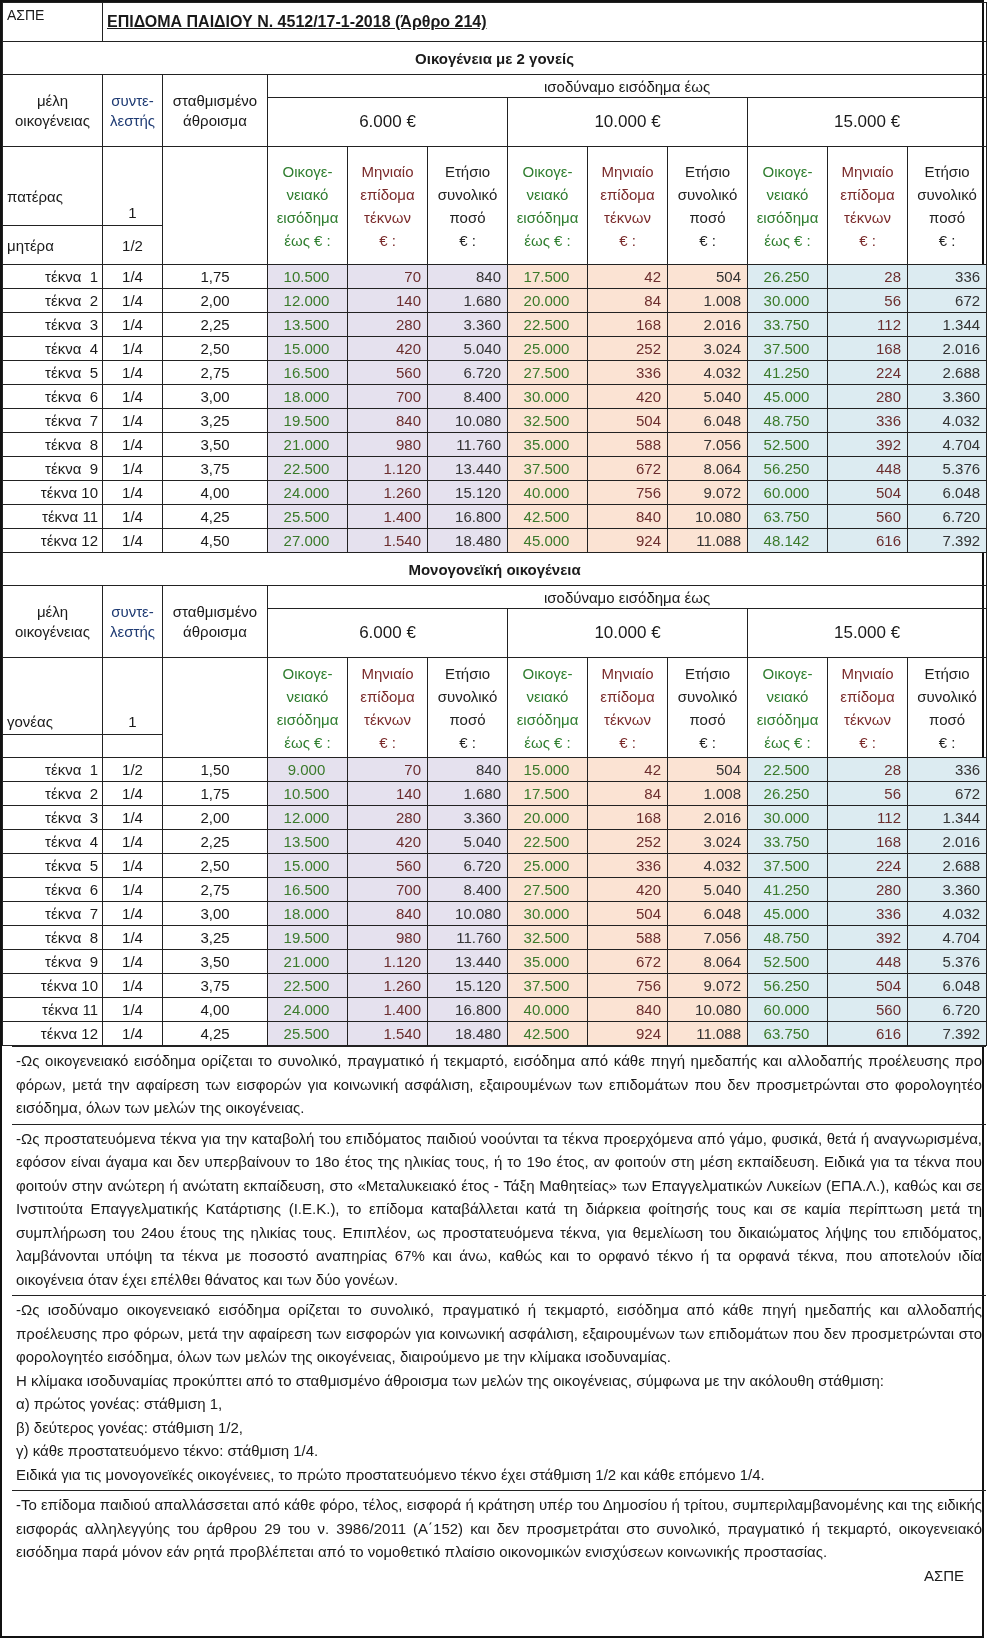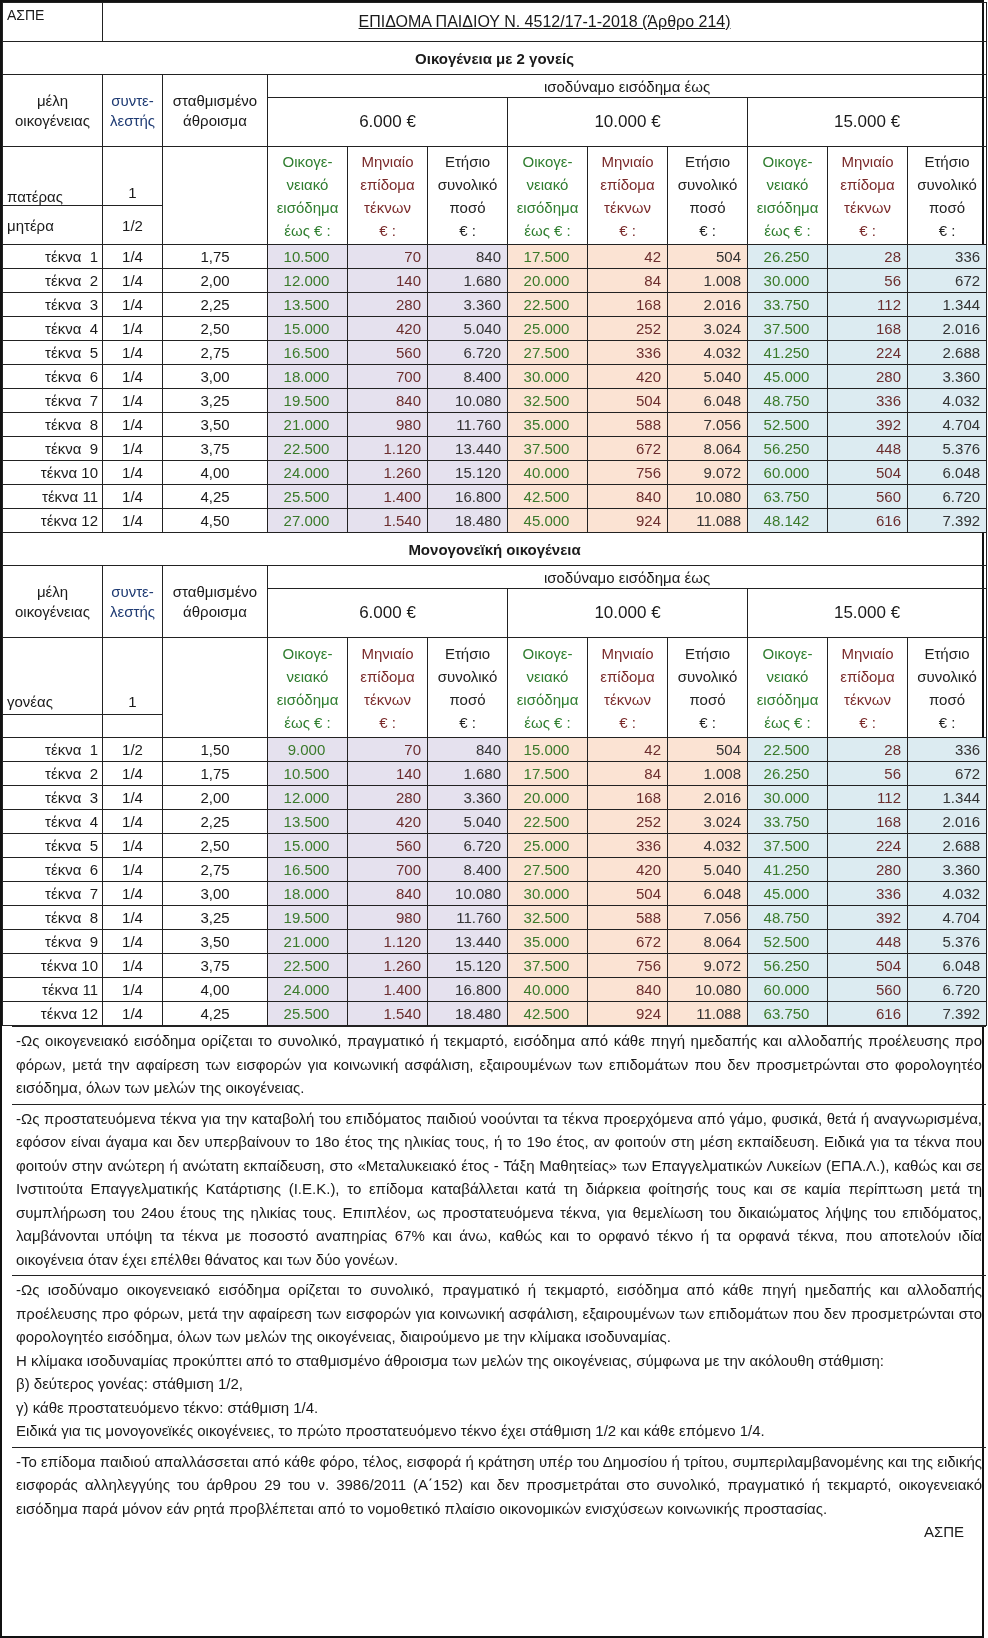--- a/index.html
+++ b/index.html
@@ -2,21 +2,21 @@
 <html><head>
 <meta charset="utf-8">
 <style>
   html, body { margin: 0; padding: 0; background: #ffffff; }
   body { width: 988px; height: 1638px; overflow: hidden; font-family: "Liberation Sans", "DejaVu Sans", sans-serif; color: #1a1a1a; }
   .sheet { position: relative; width: 984px; margin: 0; border: 2px solid #111; box-sizing: border-box; height: 1638px; }
   table.grid { border-collapse: collapse; width: 984px; table-layout: fixed; font-size: 15px; }
   table.grid td { border: 1px solid #222; padding: 0 4px; vertical-align: middle; white-space: nowrap; overflow: hidden; }
   .title-row td { height: 34px; }
   .brand { font-size: 14px; vertical-align: top !important; padding-top: 4px !important; }
-  .doc-title { text-align: center; font-weight: normal; text-decoration: underline; font-size: 16px; }
+  .doc-title { font-weight: bold; text-decoration: underline; font-size: 16px; }
   .section-row td { height: 32px; text-align: center; font-weight: bold; font-size: 15px; }
   .iso-row td.iso { height: 22px; text-align: center; font-size: 15px; border-bottom: 1px dashed #444; }
   .amt-row td.amt { height: 48px; text-align: center; font-size: 17px; }
   .hdr-left { text-align: center; font-size: 15px; line-height: 20px; }
   .hdr-coef { text-align: center; font-size: 15px; line-height: 20px; color: #1f3b73; }
   .sub td.sh { text-align: center; font-size: 15px; line-height: 23px; padding: 2px 2px; white-space: normal; }
   .c-green { color: #2e7d2e; }
   .c-maroon { color: #7a2a2a; }
   .c-dark { color: #222; }
   .member { font-size: 15px; text-align: left; }
@@ -69,21 +69,21 @@
           <td rowspan="2" class="hdr-coef"><span>συντε-</span><br><span>λεστής</span></td>
           <td rowspan="2" class="hdr-left"><span>σταθμισμένο</span><br><span>άθροισμα</span></td>
           <td colspan="9" class="iso">ισοδύναμο εισόδημα έως</td>
         </tr>
         <tr class="amt-row">
           <td colspan="3" class="amt">6.000 €</td>
           <td colspan="3" class="amt">10.000 €</td>
           <td colspan="3" class="amt">15.000 €</td>
         </tr>
         <tr class="sub">
-          <td class="member" style="height:58px;vertical-align:bottom;padding-bottom:0">πατέρας</td>
+          <td class="member" style="height:58px;vertical-align:bottom;padding-bottom:20px">πατέρας</td>
           <td class="coefv" style="vertical-align:bottom;padding-bottom:4px">1</td>
           <td rowspan="2"></td>
           <td rowspan="2" class="sh c-green"><span>Οικογε-</span><br><span>νειακό</span><br><span>εισόδημα</span><br><span>έως € :</span></td>
           <td rowspan="2" class="sh c-maroon"><span>Μηνιαίο</span><br><span>επίδομα</span><br><span>τέκνων</span><br><span>€ :</span></td>
           <td rowspan="2" class="sh c-dark"><span>Ετήσιο</span><br><span>συνολικό</span><br><span>ποσό</span><br><span>€ :</span></td>
           <td rowspan="2" class="sh c-green"><span>Οικογε-</span><br><span>νειακό</span><br><span>εισόδημα</span><br><span>έως € :</span></td>
           <td rowspan="2" class="sh c-maroon"><span>Μηνιαίο</span><br><span>επίδομα</span><br><span>τέκνων</span><br><span>€ :</span></td>
           <td rowspan="2" class="sh c-dark"><span>Ετήσιο</span><br><span>συνολικό</span><br><span>ποσό</span><br><span>€ :</span></td>
           <td rowspan="2" class="sh c-green"><span>Οικογε-</span><br><span>νειακό</span><br><span>εισόδημα</span><br><span>έως € :</span></td>
           <td rowspan="2" class="sh c-maroon"><span>Μηνιαίο</span><br><span>επίδομα</span><br><span>τέκνων</span><br><span>€ :</span></td>
@@ -467,20 +467,21 @@
   <div class="notes" id="notes">
       <div class="note">
         <p>-Ως οικογενειακό εισόδημα ορίζεται το συνολικό, πραγματικό ή τεκμαρτό, εισόδημα από κάθε πηγή ημεδαπής και αλλοδαπής προέλευσης προ φόρων, μετά την αφαίρεση των εισφορών για κοινωνική ασφάλιση, εξαιρουμένων των επιδομάτων που δεν προσμετρώνται στο φορολογητέο εισόδημα, όλων των μελών της οικογένειας.</p>
       </div>
       <div class="note">
         <p>-Ως προστατευόμενα τέκνα για την καταβολή του επιδόματος παιδιού νοούνται τα τέκνα προερχόμενα από γάμο, φυσικά, θετά ή αναγνωρισμένα, εφόσον είναι άγαμα και δεν υπερβαίνουν το 18ο έτος της ηλικίας τους, ή το 19ο έτος, αν φοιτούν στη μέση εκπαίδευση. Ειδικά για τα τέκνα που φοιτούν στην ανώτερη ή ανώτατη εκπαίδευση, στο «Μεταλυκειακό έτος - Τάξη Μαθητείας» των Επαγγελματικών Λυκείων (ΕΠΑ.Λ.), καθώς και σε Ινστιτούτα Επαγγελματικής Κατάρτισης (Ι.Ε.Κ.), το επίδομα καταβάλλεται κατά τη διάρκεια φοίτησής τους και σε καμία περίπτωση μετά τη συμπλήρωση του 24ου έτους της ηλικίας τους. Επιπλέον, ως προστατευόμενα τέκνα, για θεμελίωση του δικαιώματος λήψης του επιδόματος, λαμβάνονται υπόψη τα τέκνα με ποσοστό αναπηρίας 67% και άνω, καθώς και το ορφανό τέκνο ή τα ορφανά τέκνα, που αποτελούν ιδία οικογένεια όταν έχει επέλθει θάνατος και των δύο γονέων.</p>
       </div>
       <div class="note">
         <p>-Ως ισοδύναμο οικογενειακό εισόδημα ορίζεται το συνολικό, πραγματικό ή τεκμαρτό, εισόδημα από κάθε πηγή ημεδαπής και αλλοδαπής προέλευσης προ φόρων, μετά την αφαίρεση των εισφορών για κοινωνική ασφάλιση, εξαιρουμένων των επιδομάτων που δεν προσμετρώνται στο φορολογητέο εισόδημα, όλων των μελών της οικογένειας, διαιρούμενο με την κλίμακα ισοδυναμίας.</p>
         <p> Η κλίμακα ισοδυναμίας προκύπτει από το σταθμισμένο άθροισμα των μελών της οικογένειας, σύμφωνα με την ακόλουθη στάθμιση:</p>
+        <p>α) πρώτος γονέας: στάθμιση 1,</p>
         <p>β) δεύτερος γονέας: στάθμιση 1/2,</p>
         <p>γ) κάθε προστατευόμενο τέκνο: στάθμιση 1/4.</p>
         <p> Ειδικά για τις μονογονεϊκές οικογένειες, το πρώτο προστατευόμενο τέκνο έχει στάθμιση 1/2 και κάθε επόμενο 1/4.</p>
       </div>
       <div class="note" style="padding-bottom: 26px;">
         <p>-Το επίδομα παιδιού απαλλάσσεται από κάθε φόρο, τέλος, εισφορά ή κράτηση υπέρ του Δημοσίου ή τρίτου, συμπεριλαμβανομένης και της ειδικής εισφοράς αλληλεγγύης του άρθρου 29 του ν. 3986/2011 (Α΄152) και δεν προσμετράται στο συνολικό, πραγματικό ή τεκμαρτό, οικογενειακό εισόδημα παρά μόνον εάν ρητά προβλέπεται από το νομοθετικό πλαίσιο οικονομικών ενισχύσεων κοινωνικής προστασίας.</p>
         <p class="footer-brand">ΑΣΠΕ</p>
       </div>
     </div>
 </div>

